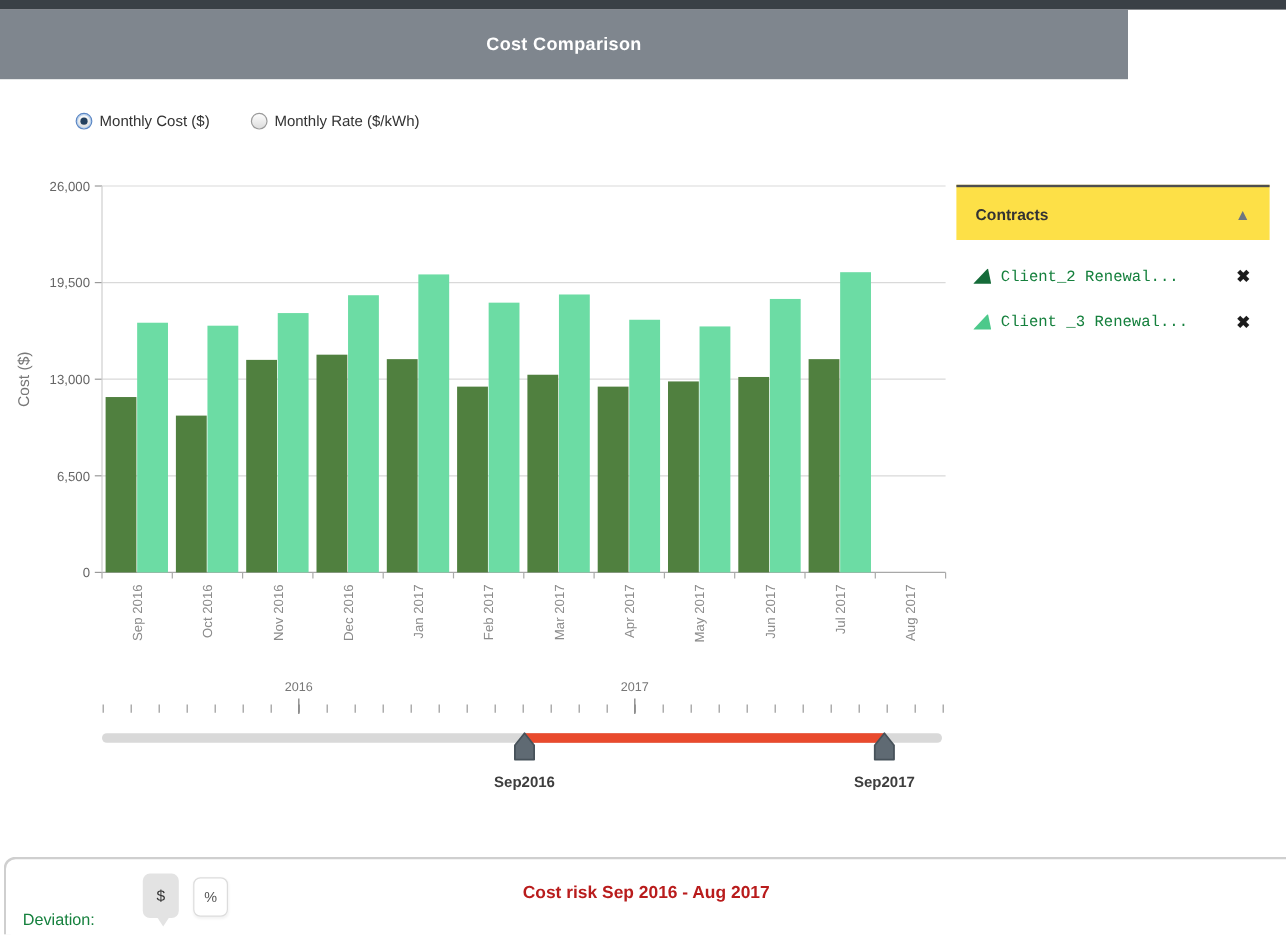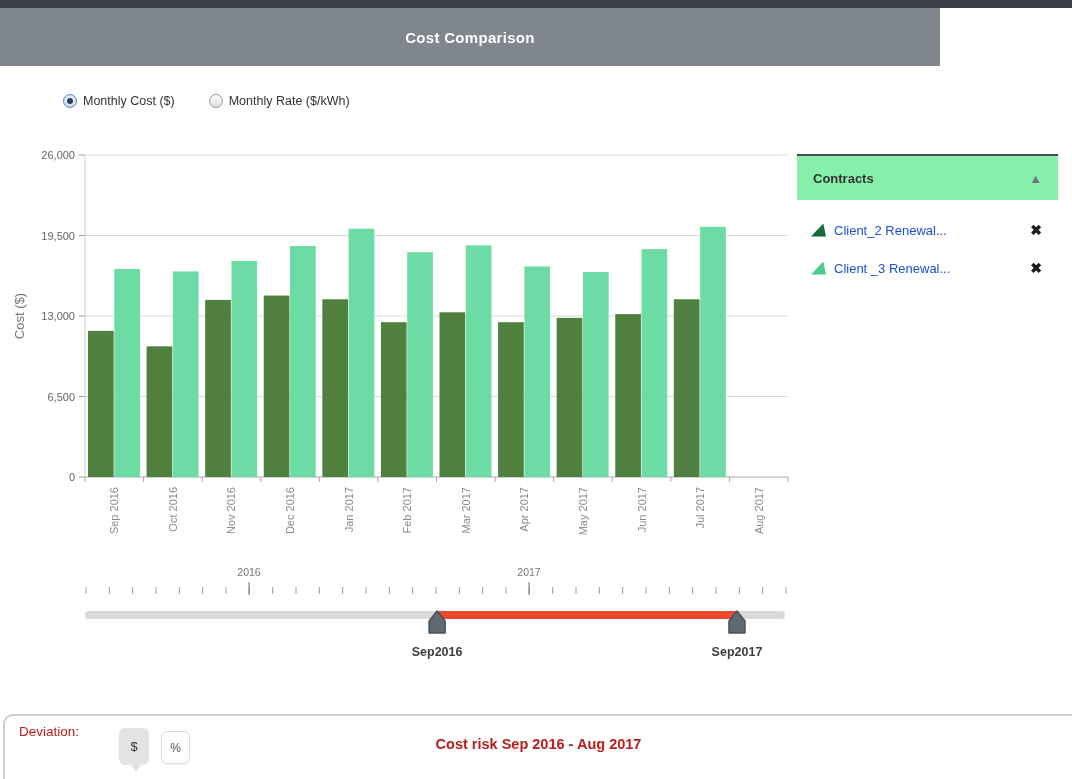--- a/index.html
+++ b/index.html
@@ -18,32 +18,32 @@
   .radio.checked{border-color:#5b87c5;box-shadow:inset 0 0 0 1px #bcd4ee;}
   .radio.checked::after{content:'';position:absolute;left:50%;top:50%;width:6px;height:6px;
          margin:-3px 0 0 -3px;border-radius:50%;background:#23405f;}
   .radio-label{font-size:12.5px;color:#333;}
   
   svg text{font-family:"Liberation Sans",sans-serif;}
   #chart-svg{position:absolute;left:0;top:140px;}
   #timeline-svg{position:absolute;left:0;top:560px;}
   
   .contracts{position:absolute;left:797px;top:154px;width:261px;}
-  .contracts-header{border-top:2px solid #4e4e4e;background:#86efac;height:46px;
+  .contracts-header{border-top:2px solid #4e4e4e;background:#fde047;height:46px;
         display:flex;align-items:center;justify-content:space-between;padding:0 16px;box-sizing:border-box;}
   .contracts-header .hd{font-size:13px;font-weight:bold;color:#333;}
   .contracts-header .arrow{color:#6d7680;font-size:13px;cursor:pointer;}
   .contract-row{display:flex;align-items:center;margin-top:22px;padding:0 16px 0 14px;}
   .tri-icon{width:15px;height:13px;clip-path:polygon(82% 0,100% 100%,0 100%);margin-right:8px;flex:0 0 auto;}
-  .contract-label{font-size:13px;color:#1d4ed8;flex:1 1 auto;white-space:nowrap;overflow:hidden;}
+  .contract-label{font-size:13px;color:#15803d;flex:1 1 auto;white-space:nowrap;overflow:hidden;font-family:Liberation Mono, monospace;}
   .remove-x{font-size:14px;color:#1c1c1c;font-weight:bold;cursor:pointer;margin-left:8px;}
   
   .footer{position:absolute;left:3px;top:714px;width:1069px;height:65px;box-sizing:border-box;
           border-top:2px solid #cfcfcf;border-left:2px solid #cfcfcf;border-top-left-radius:10px;background:#fff;}
-  .dev-label{position:absolute;left:14px;top:8px;font-size:13.5px;color:#b91c1c;}
+  .dev-label{position:absolute;left:14px;top:43px;font-size:13.5px;color:#15803d;}
   .dollar-btn{position:absolute;left:114px;top:12px;width:30px;height:37px;background:#e3e3e3;
           border-radius:6px;display:flex;align-items:center;justify-content:center;
           font-size:13px;color:#333;cursor:pointer;}
   .dollar-tail{position:absolute;left:125px;top:47px;width:0;height:0;
           border-left:6px solid transparent;border-right:6px solid transparent;border-top:9px solid #e3e3e3;}
   .pct-btn{position:absolute;left:156px;top:15px;width:29px;height:33px;background:#fff;
           border:1px solid #dcdcdc;border-radius:6px;box-sizing:border-box;display:flex;align-items:center;
           justify-content:center;font-size:12px;color:#555;cursor:pointer;box-shadow:0 1px 2px rgba(0,0,0,.05);}
   .footer-title{position:absolute;left:0;top:20px;width:100%;text-align:center;
           font-size:14.5px;font-weight:bold;color:#b91c1c;}

